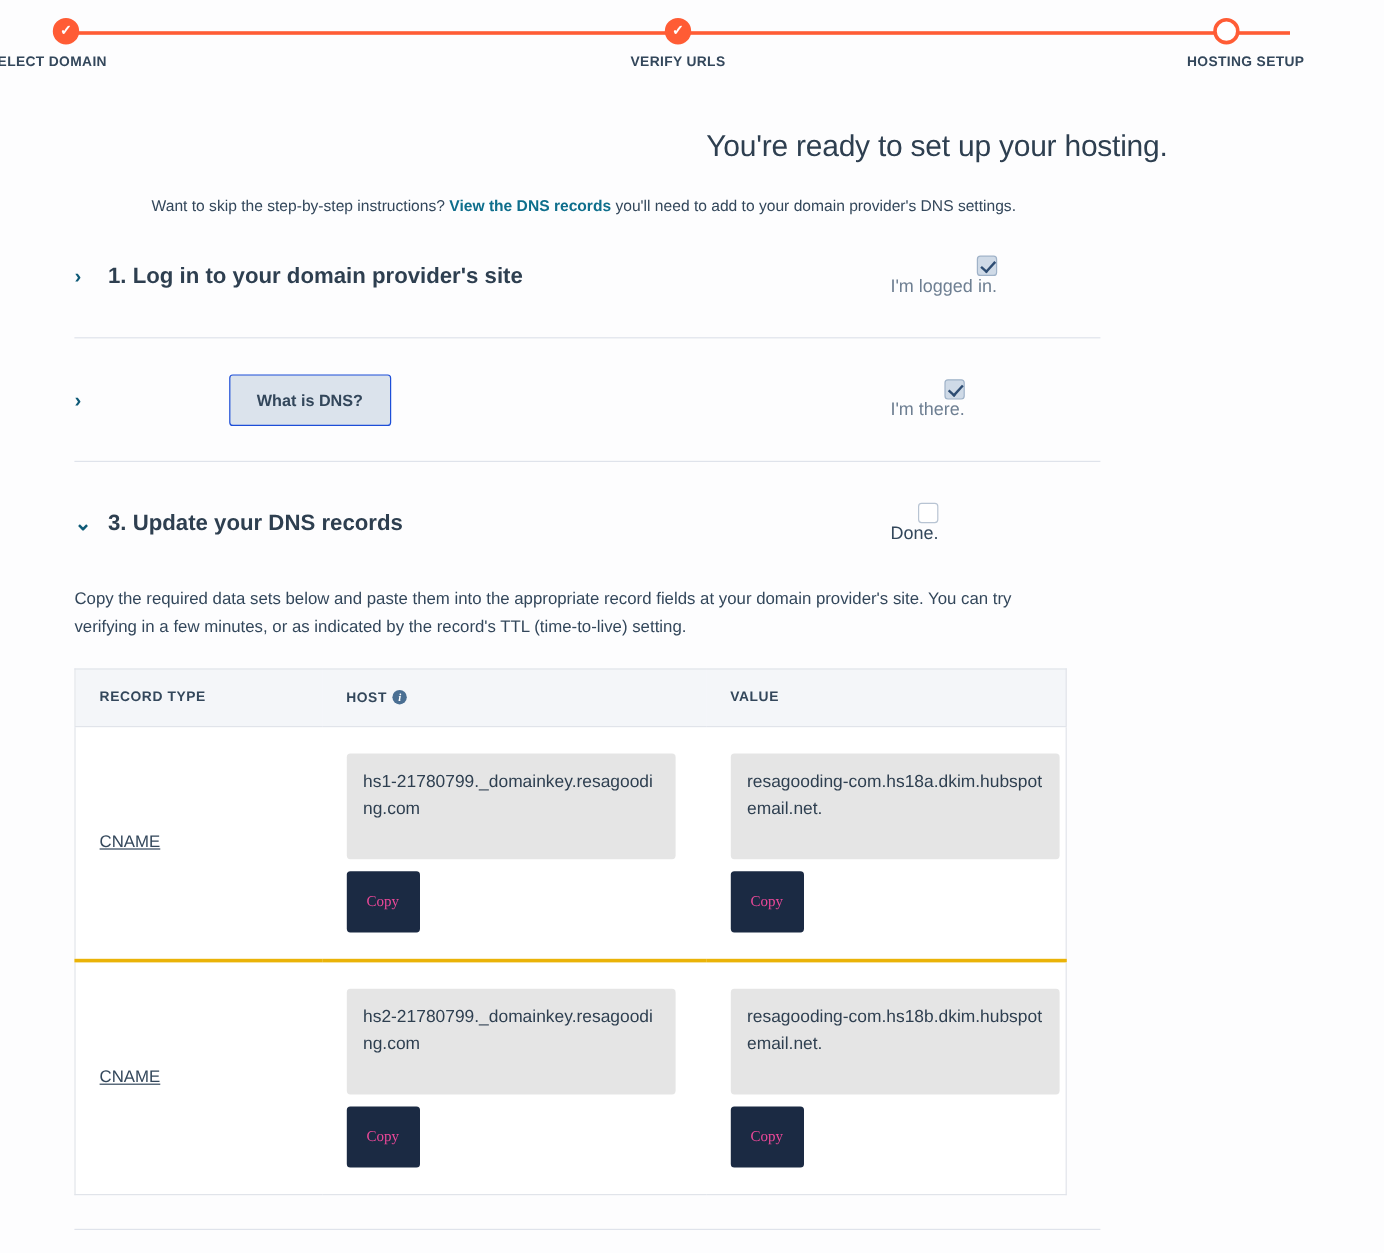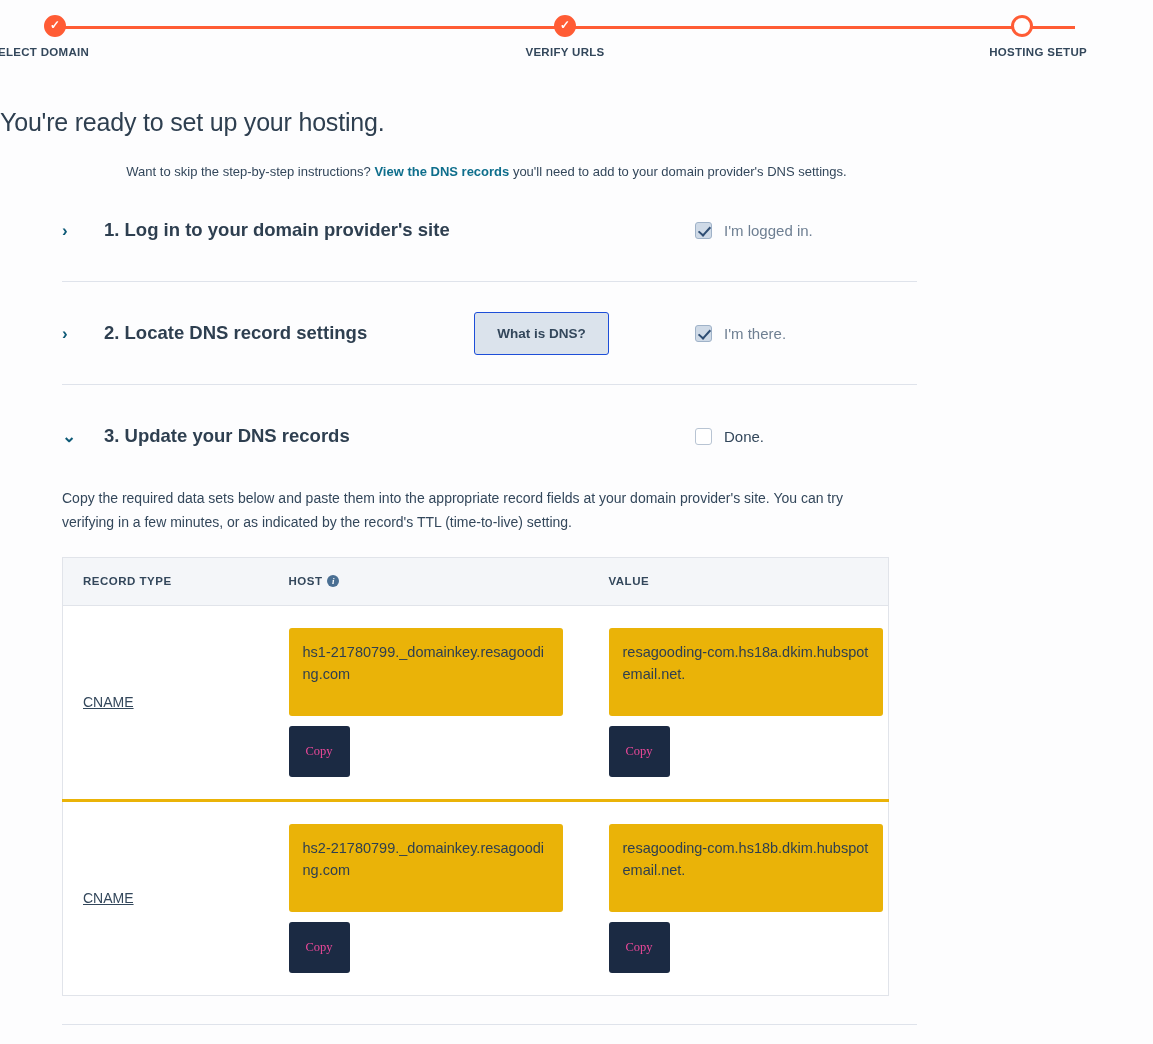--- a/index.html
+++ b/index.html
@@ -67,21 +67,21 @@
   #step-3 { left: 947px; }
   #step-3 .slabel { text-align: right; padding-right: 10px; }
 
   
   #content {
     width: 1153px;
     padding-top: 38px;
   }
 
   h1#page-title {
-    text-align: left;
+    text-align: right;
     font-size: 25px;
     font-weight: normal;
     color: #2e3f50;
     letter-spacing: -0.2px;
     padding-right: 180px;
   }
 
   p#subtitle {
     margin-top: 27px;
     font-size: 13px;
@@ -116,44 +116,45 @@
     color: #0e5a77;
     font-weight: bold;
     line-height: 1;
     flex: 0 0 22px;
   }
   .chev.down { transform: none; }
   .step-title {
     font-size: 18.5px;
     font-weight: bold;
     color: #2e3f50;
-    margin-left: 20px;
+    margin-left: 6px;
     white-space: nowrap;
   }
   .step-block.disabled .chev { color: #a7d6e0; font-weight: normal; }
   .step-block.disabled .step-title { color: #9aa5b1; font-weight: bold; }
 
   .dns-btn {
     margin-left: 107px;
     background: #dbe3ec;
     border: 1px solid #1d4ed8;
     border-radius: 3px;
     color: #33475b;
     font-size: 13.5px;
     font-weight: bold;
     padding: 13px 22px;
     cursor: pointer;
     font-family: "Liberation Sans", sans-serif;
   }
 
   .ck-wrap {
     position: absolute;
-    left: 633px;
+    left: 668px;
     display: flex;
-    align-items: center;
+    align-items: flex-end;
+    flex-direction: column;
   }
   .ckbox {
     width: 17px;
     height: 17px;
     border-radius: 3px;
     border: 1px solid #b8c4d3;
     background: #ffffff;
     position: relative;
     cursor: pointer;
     flex: 0 0 17px;
@@ -234,21 +235,21 @@
     vertical-align: middle;
   }
   #dns-table tbody tr:first-child td { border-top: none; }
 
   .rtype {
     font-size: 14px;
     color: #33475b;
     text-decoration: underline;
   }
   .val-box {
-    background: #eab308;
+    background: #e5e5e5;
     border-radius: 3px;
     padding: 13px 14px;
     font-size: 14.5px;
     line-height: 1.55;
     color: #2e3f50;
     word-break: break-all;
     min-height: 88px;
     cursor: text;
   }
   .copy-btn {
@@ -311,21 +312,20 @@
       <div class="ck-wrap">
         <span class="ckbox checked"></span>
         <span class="ck-label">I'm logged in.</span>
       </div>
     </div>
   </div>
 
   <div class="step-block">
     <div class="step-head">
       <span class="chev">›</span>
-      <span class="step-title">2. Locate DNS record settings</span>
       <button class="dns-btn">What is DNS?</button>
       <div class="ck-wrap">
         <span class="ckbox checked"></span>
         <span class="ck-label">I'm there.</span>
       </div>
     </div>
   </div>
 
   <div class="step-block">
     <div class="step-head">

